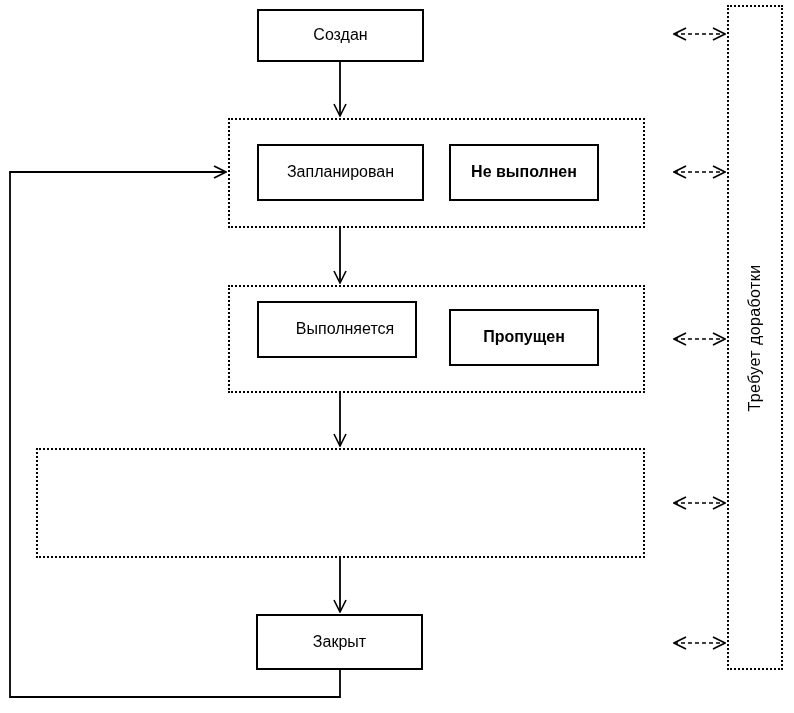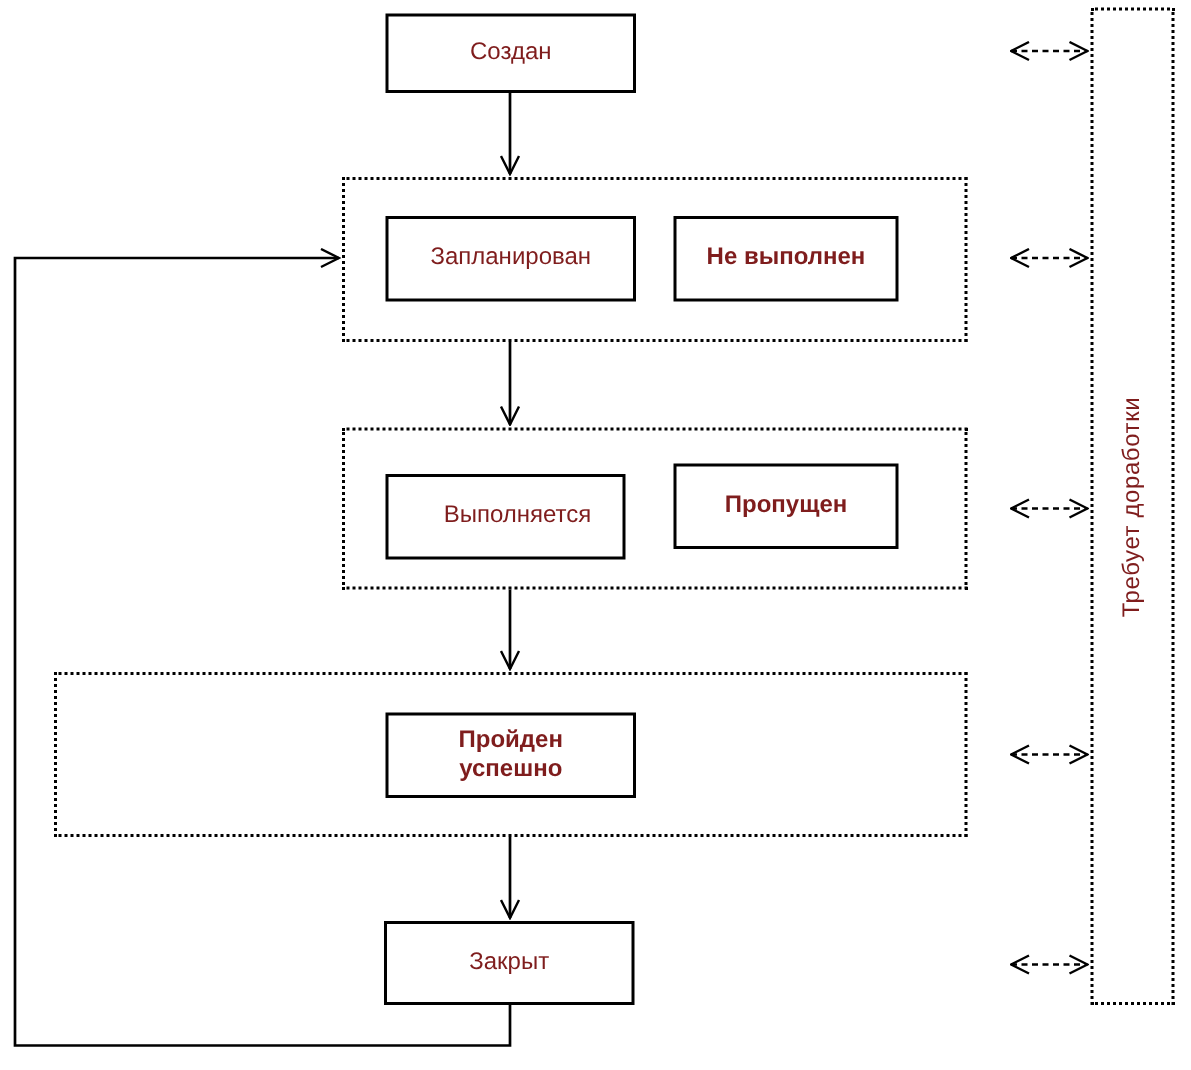--- a/index.html
+++ b/index.html
@@ -6,21 +6,21 @@
     margin: 0;
     padding: 0;
     background: #ffffff;
   }
   .canvas {
     position: relative;
     width: 794px;
     height: 713px;
     background: #ffffff;
     font-family: "Liberation Sans", sans-serif;
-    color: #7f1d1d;
+    color: #000000;
     overflow: hidden;
     border-radius: 26px;
   }
   .connector-layer {
     position: absolute;
     left: 0;
     top: 0;
     width: 794px;
     height: 713px;
   }
@@ -56,21 +56,21 @@
     top: 50%;
     transform: translate(-50%, -50%) rotate(-90deg);
     white-space: nowrap;
     font-size: 16px;
     letter-spacing: 0.4px;
   }
   
   #node-created      { left: 257px; top: 9px;   width: 167px; height: 53px; }
   #node-planned      { left: 257px; top: 144px; width: 167px; height: 57px; }
   #node-not-executed { left: 449px; top: 144px; width: 150px; height: 57px; }
-  #node-in-progress  { left: 257px; top: 316px; width: 160px; height: 57px; padding-left: 16px; }
+  #node-in-progress  { left: 257px; top: 301px; width: 160px; height: 57px; padding-left: 16px; }
   #node-skipped      { left: 449px; top: 309px; width: 150px; height: 57px; }
   #node-failed       { left: 63px;  top: 476px; width: 165px; height: 56px; }
   #node-passed       { left: 257px; top: 475px; width: 167px; height: 57px; }
   #node-blocked      { left: 450px; top: 476px; width: 165px; height: 56px; }
   #node-closed       { left: 256px; top: 614px; width: 167px; height: 56px; }
   
   #group-row2 { left: 228px; top: 118px; width: 417px; height: 110px; }
   #group-row3 { left: 228px; top: 285px; width: 417px; height: 108px; }
   #group-row4 { left: 36px;  top: 448px; width: 609px; height: 110px; }
   
@@ -120,24 +120,20 @@
 
   <div class="node" id="node-in-progress">
     <span>Выполняется</span>
   </div>
 
   <div class="node bold" id="node-skipped">
     <span>Пропущен</span>
   </div>
 
 
-  <div class="node bold multiline" id="node-passed">
-    <span>Пройден
-успешно</span>
-  </div>
 
 
   <div class="node" id="node-closed">
     <span>Закрыт</span>
   </div>
 
   <div class="sidebar" id="rework-box">
     <div class="vtext">Требует доработки</div>
   </div>
 

